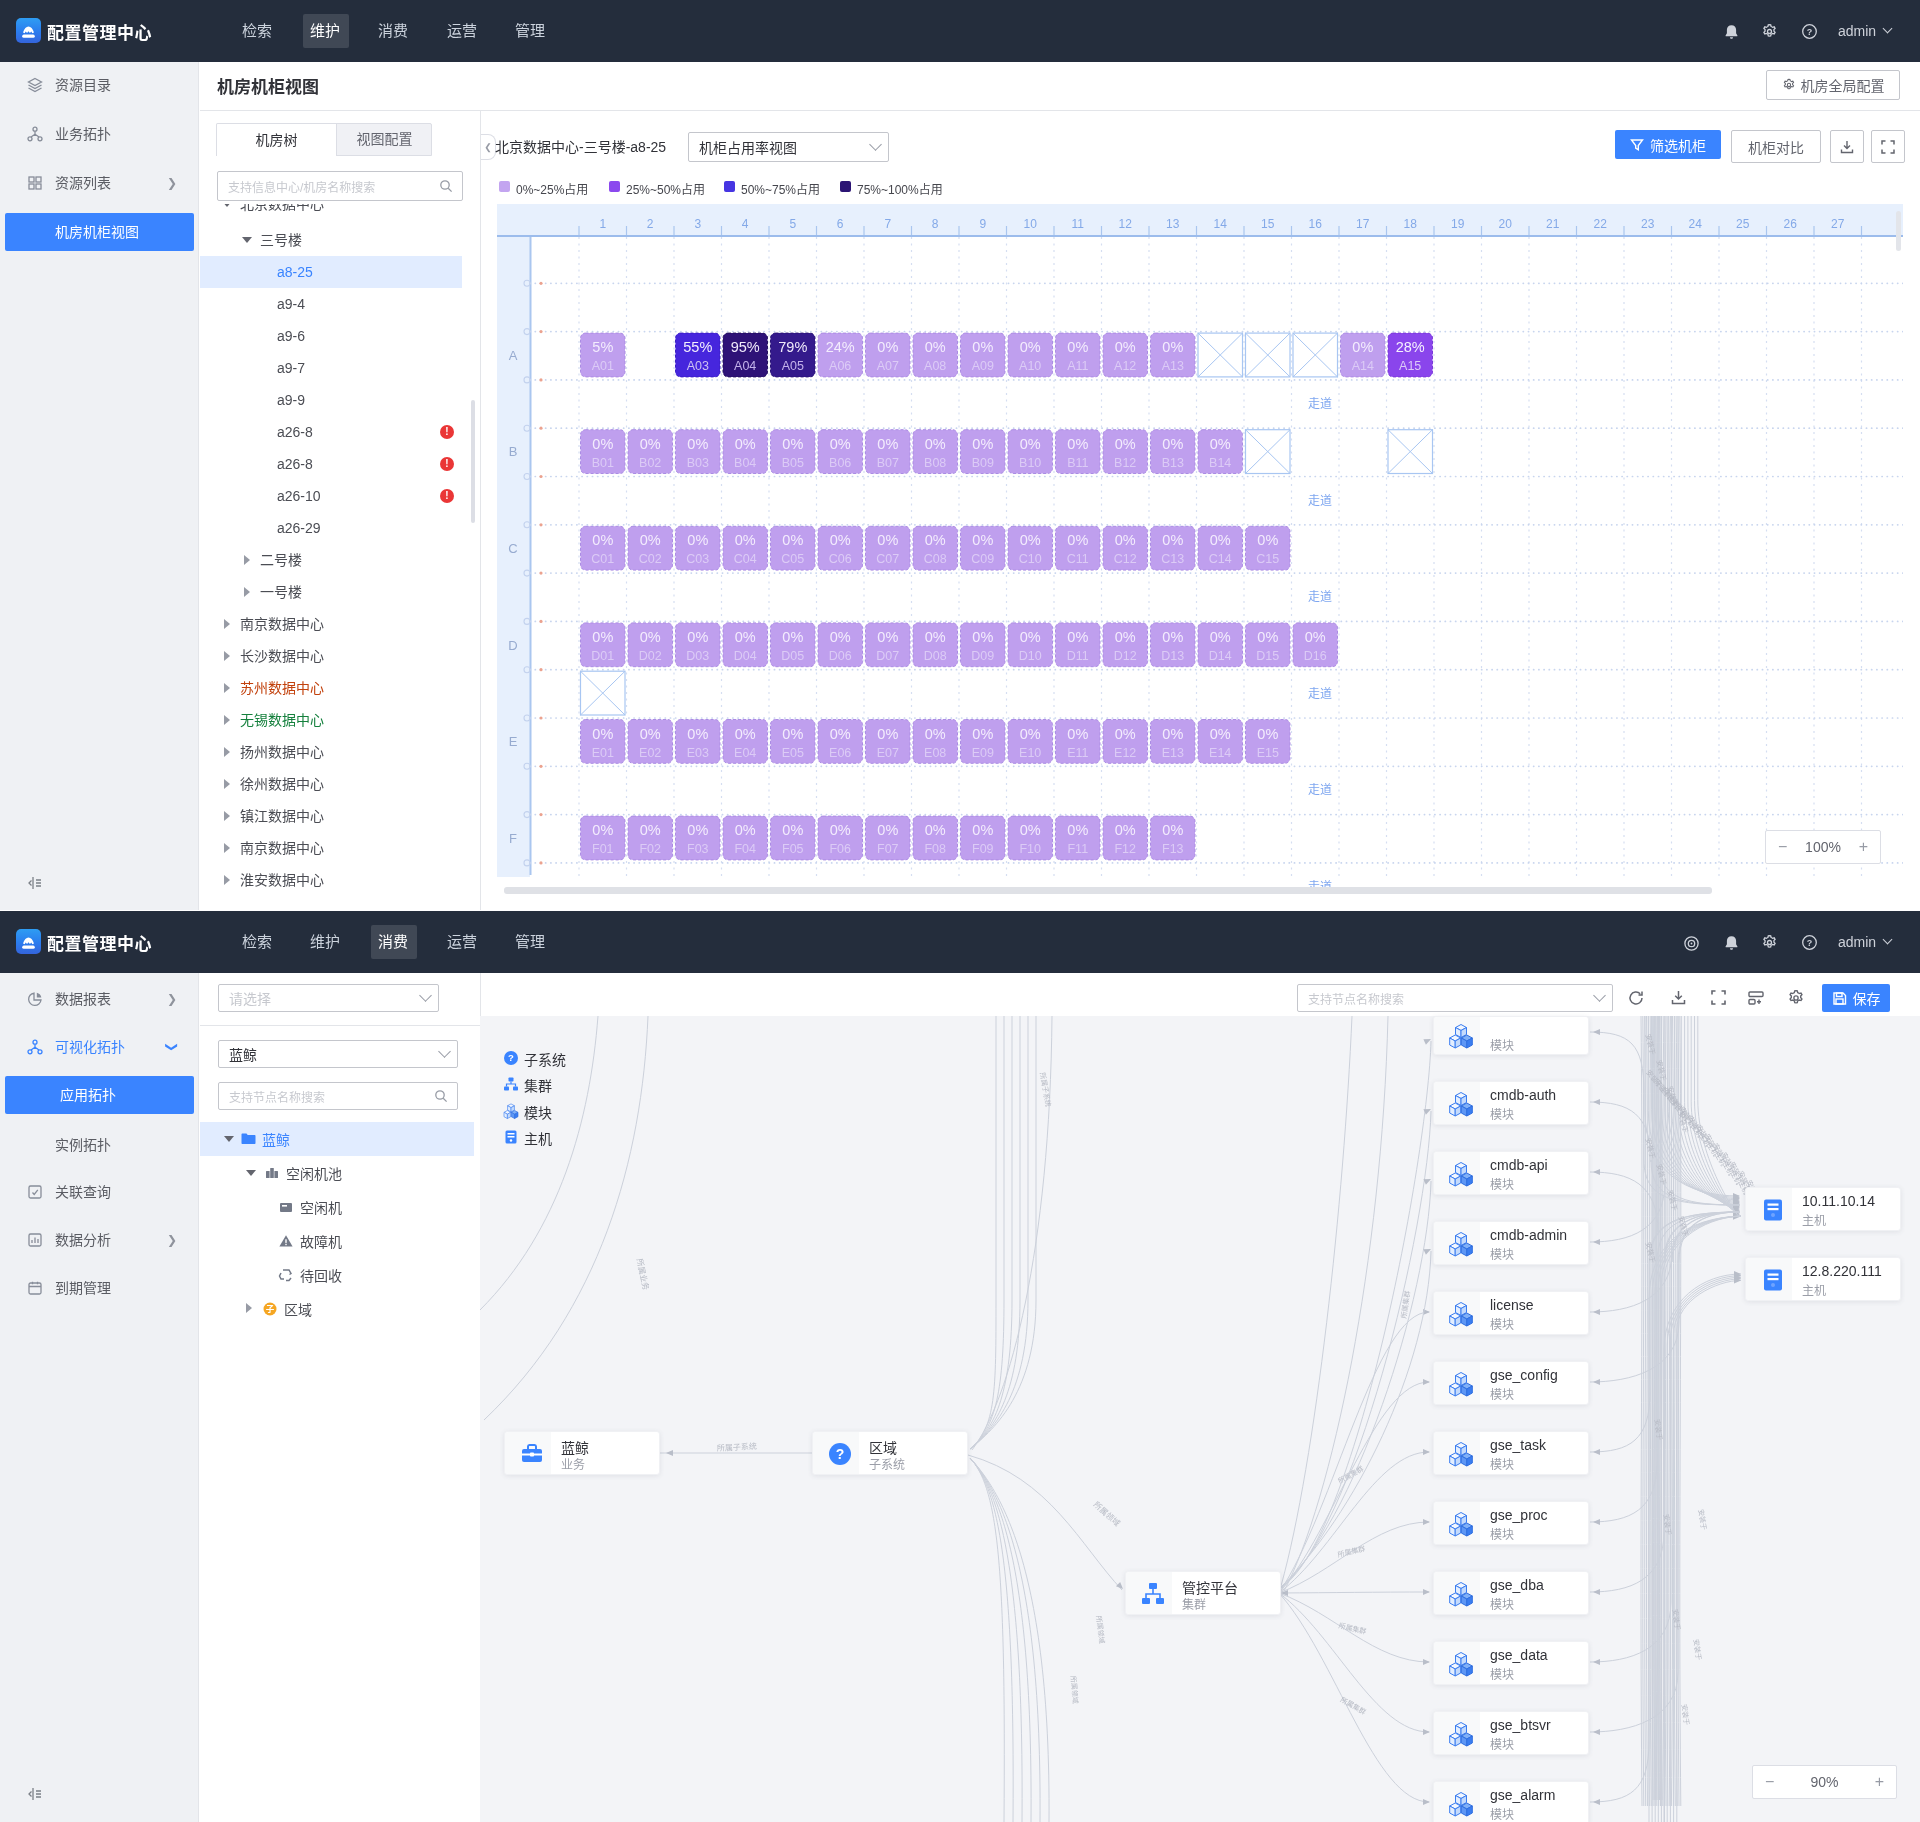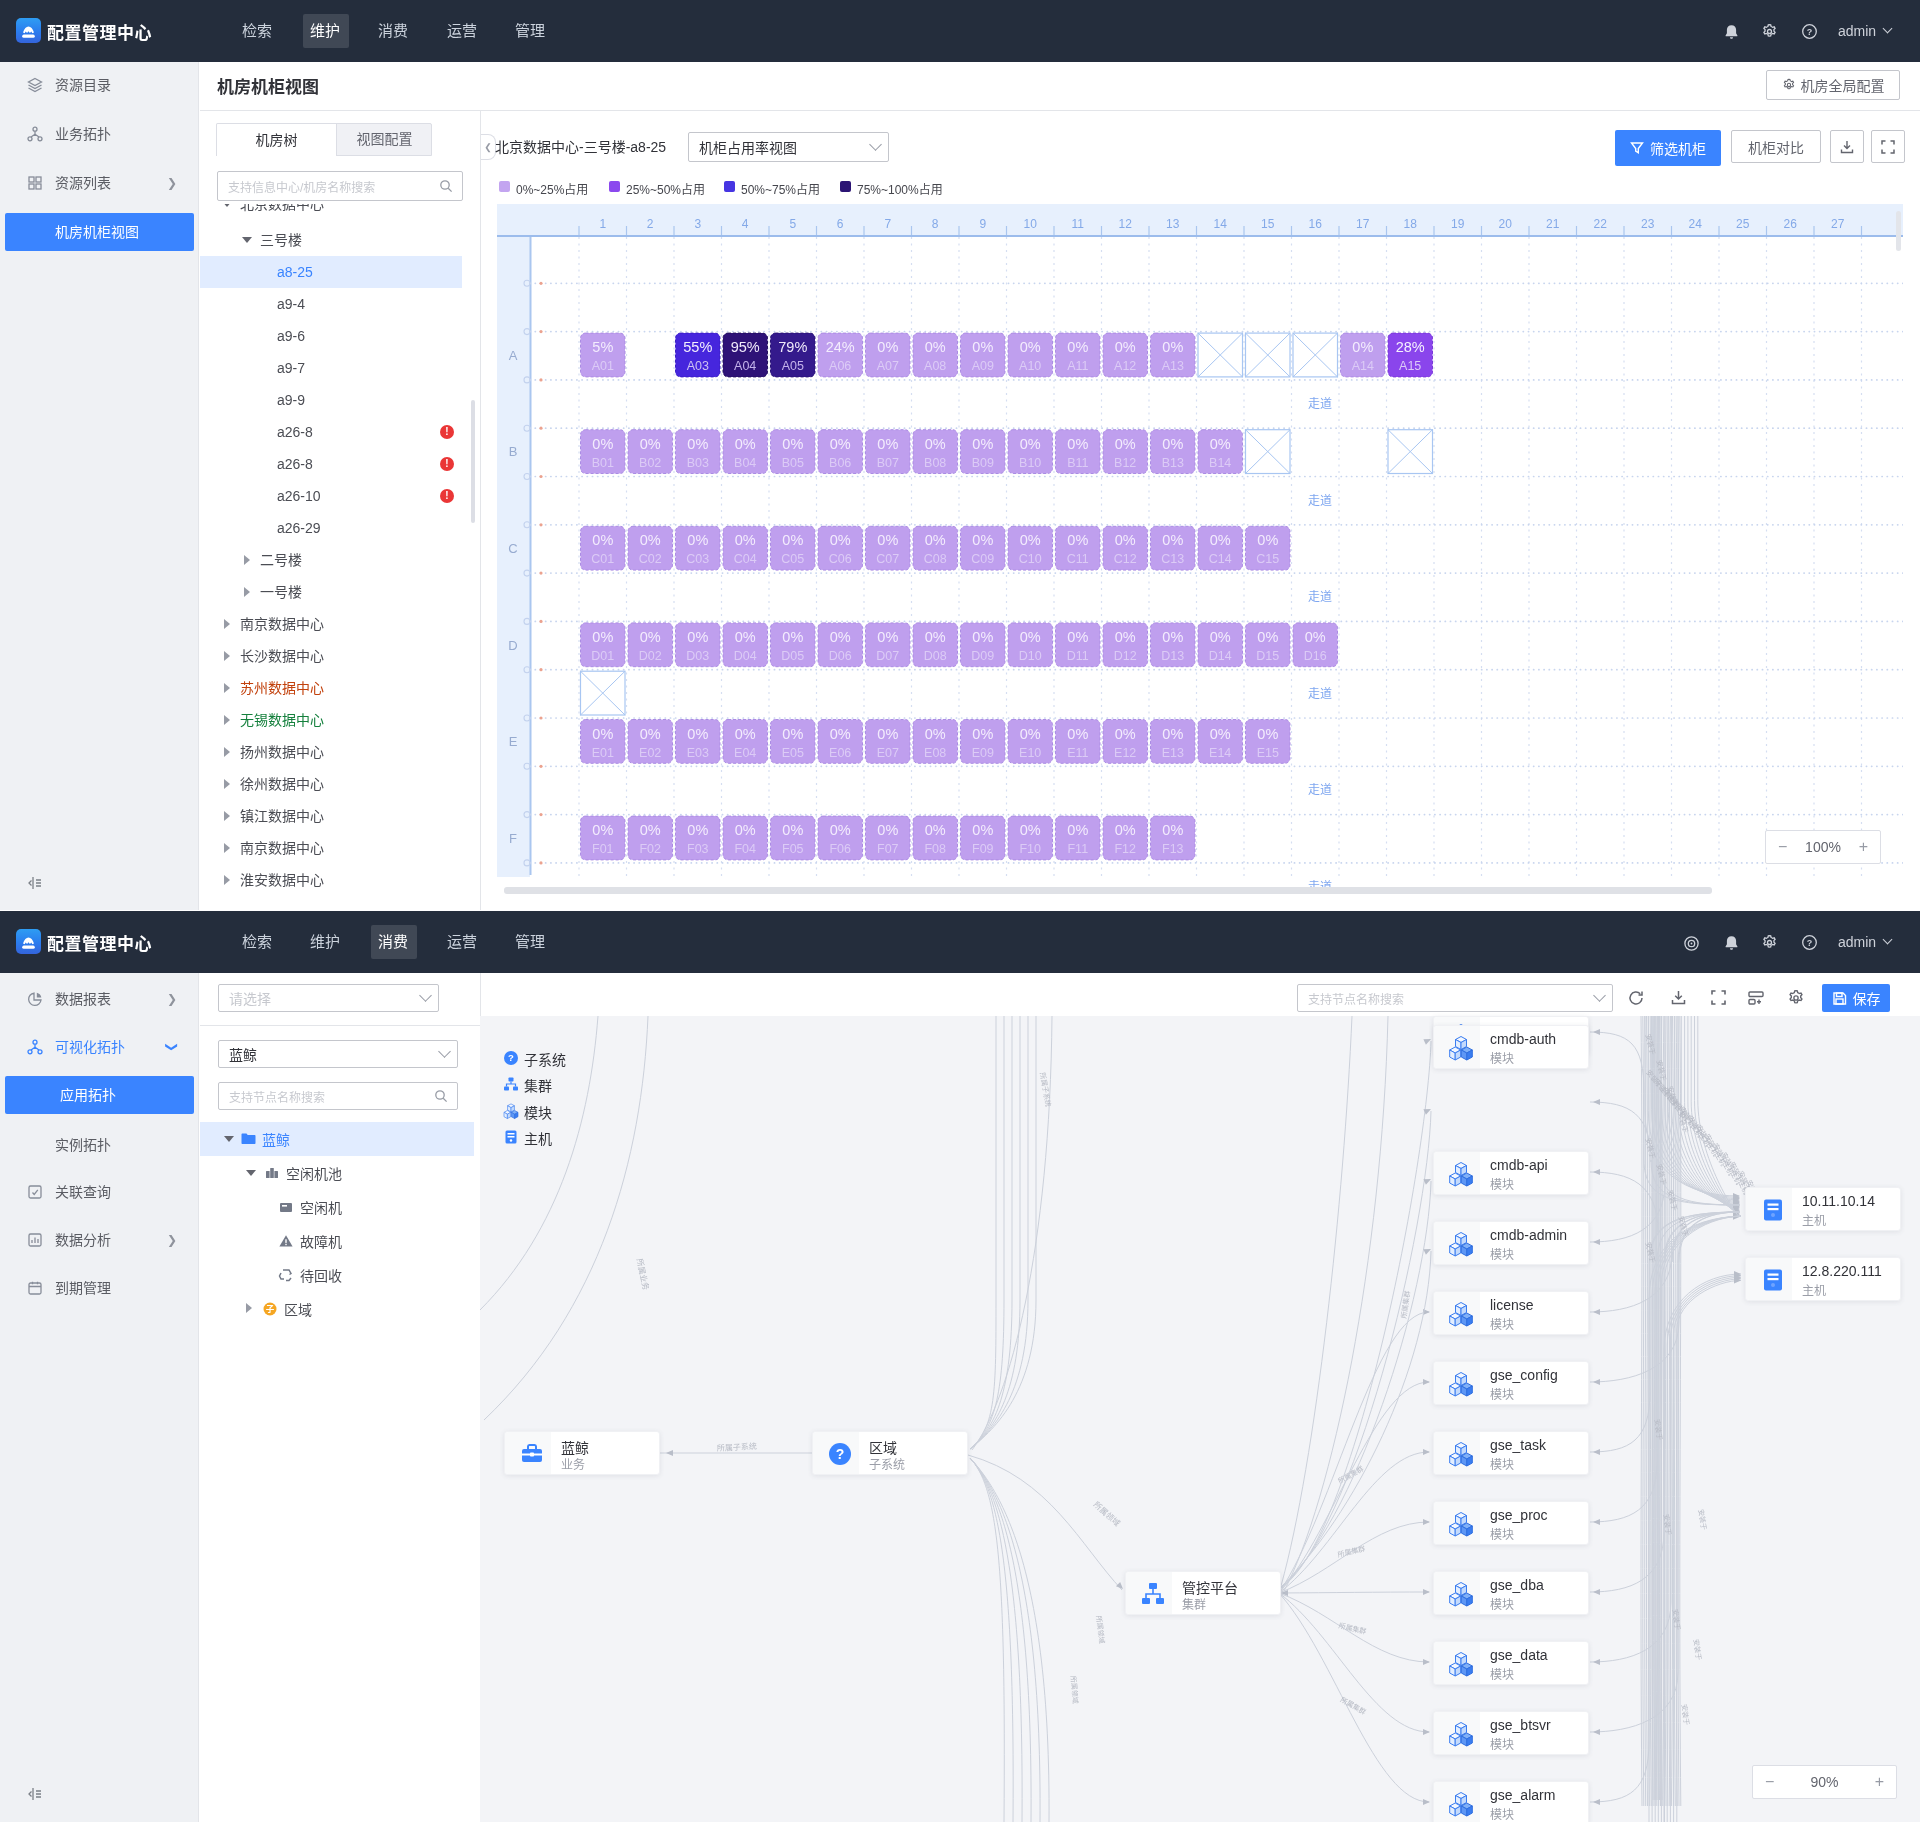--- a/index.html
+++ b/index.html
@@ -196,21 +196,21 @@
         <span style="position:absolute;left:40px">南京数据中心</span>
       </div>
       <div style="position:absolute;left:0;top:660px;width:274px;height:32px;line-height:32px;font-size:14px;color:#4b4d54">
         <span style="position:absolute;left:24px;top:11px" class="caret right"></span>
         <span style="position:absolute;left:40px">淮安数据中心</span>
       </div>
     </div>
     <div class="abs" style="left:471px;top:400px;width:4px;height:123px;background:#dcdee5;border-radius:2px"></div>
     <div class="abs" style="left:495px;top:136px;font-size:14px;color:#313238">北京数据中心-三号楼-a8-25</div>
     <div class="sel" style="left:688px;top:132px;width:201px;height:30px">机柜占用率视图<span class="chev"></span></div>
-    <div class="btn blue" style="left:1615px;top:130px;width:106px;height:36px"><svg style="vertical-align:-2px;margin-right:6px" width="14" height="14" viewBox="0 0 14 14">
+    <div class="btn blue" style="left:1615px;top:130px;width:106px;height:29px"><svg style="vertical-align:-2px;margin-right:6px" width="14" height="14" viewBox="0 0 14 14">
         <path d="M1.5 2h11L8.3 7.5v4.2L5.7 10V7.5Z" fill="none" stroke="#fff" stroke-width="1.4"></path>
       </svg>筛选机柜</div>
     <div class="btn white" style="left:1731px;top:130px;width:90px;height:33px">机柜对比</div>
     <div class="btn white" style="left:1830px;top:130px;width:34px;height:33px">
       <svg style="" width="16" height="16" viewBox="0 0 16 16">
         <path d="M8 2v7M5 6.5 8 9.5 11 6.5" fill="none" stroke="#63656e" stroke-width="1.4"></path>
         <path d="M2.5 10.5v3h11v-3" fill="none" stroke="#63656e" stroke-width="1.4"></path>
       </svg>
     </div>
     <div class="btn white" style="left:1871px;top:130px;width:34px;height:33px">
@@ -1436,21 +1436,21 @@
             <path d="M5.5 -3 0 0 0 7 5.5 4Z" fill="#c3dafc" stroke="#3a7df0" stroke-width="1" stroke-linejoin="round"></path>
           </g>
           <g transform="translate(18.8,18) scale(1.0)">
             <path d="M0 -6 5.5 -3 0 0 -5.5 -3Z" fill="#7fb0f8" stroke="#2f6fe0" stroke-width="1" stroke-linejoin="round"></path>
             <path d="M-5.5 -3 0 0 0 7 -5.5 4Z" fill="#5e97f5" stroke="#2f6fe0" stroke-width="1" stroke-linejoin="round"></path>
             <path d="M5.5 -3 0 0 0 7 5.5 4Z" fill="#3a7df0" stroke="#2f6fe0" stroke-width="1" stroke-linejoin="round"></path>
           </g>
         </svg></span>
       <span class="sub" style="top:19px">模块</span>
     </div>
-    <div class="card" style="left:1433px;top:1025px">
+    <div class="card" style="left:1433px;top:1081px">
       <span class="strip"></span>
       <span class="cico"><svg style="" width="26" height="26" viewBox="0 0 26 26">
           <g transform="translate(13,7.5) scale(1.0)">
             <path d="M0 -6 5.5 -3 0 0 -5.5 -3Z" fill="#f2f7ff" stroke="#3a7df0" stroke-width="1" stroke-linejoin="round"></path>
             <path d="M-5.5 -3 0 0 0 7 -5.5 4Z" fill="#e3eefe" stroke="#3a7df0" stroke-width="1" stroke-linejoin="round"></path>
             <path d="M5.5 -3 0 0 0 7 5.5 4Z" fill="#c3dafc" stroke="#3a7df0" stroke-width="1" stroke-linejoin="round"></path>
           </g>
           <g transform="translate(7.2,18) scale(1.0)">
             <path d="M0 -6 5.5 -3 0 0 -5.5 -3Z" fill="#f2f7ff" stroke="#3a7df0" stroke-width="1" stroke-linejoin="round"></path>
             <path d="M-5.5 -3 0 0 0 7 -5.5 4Z" fill="#e3eefe" stroke="#3a7df0" stroke-width="1" stroke-linejoin="round"></path>

